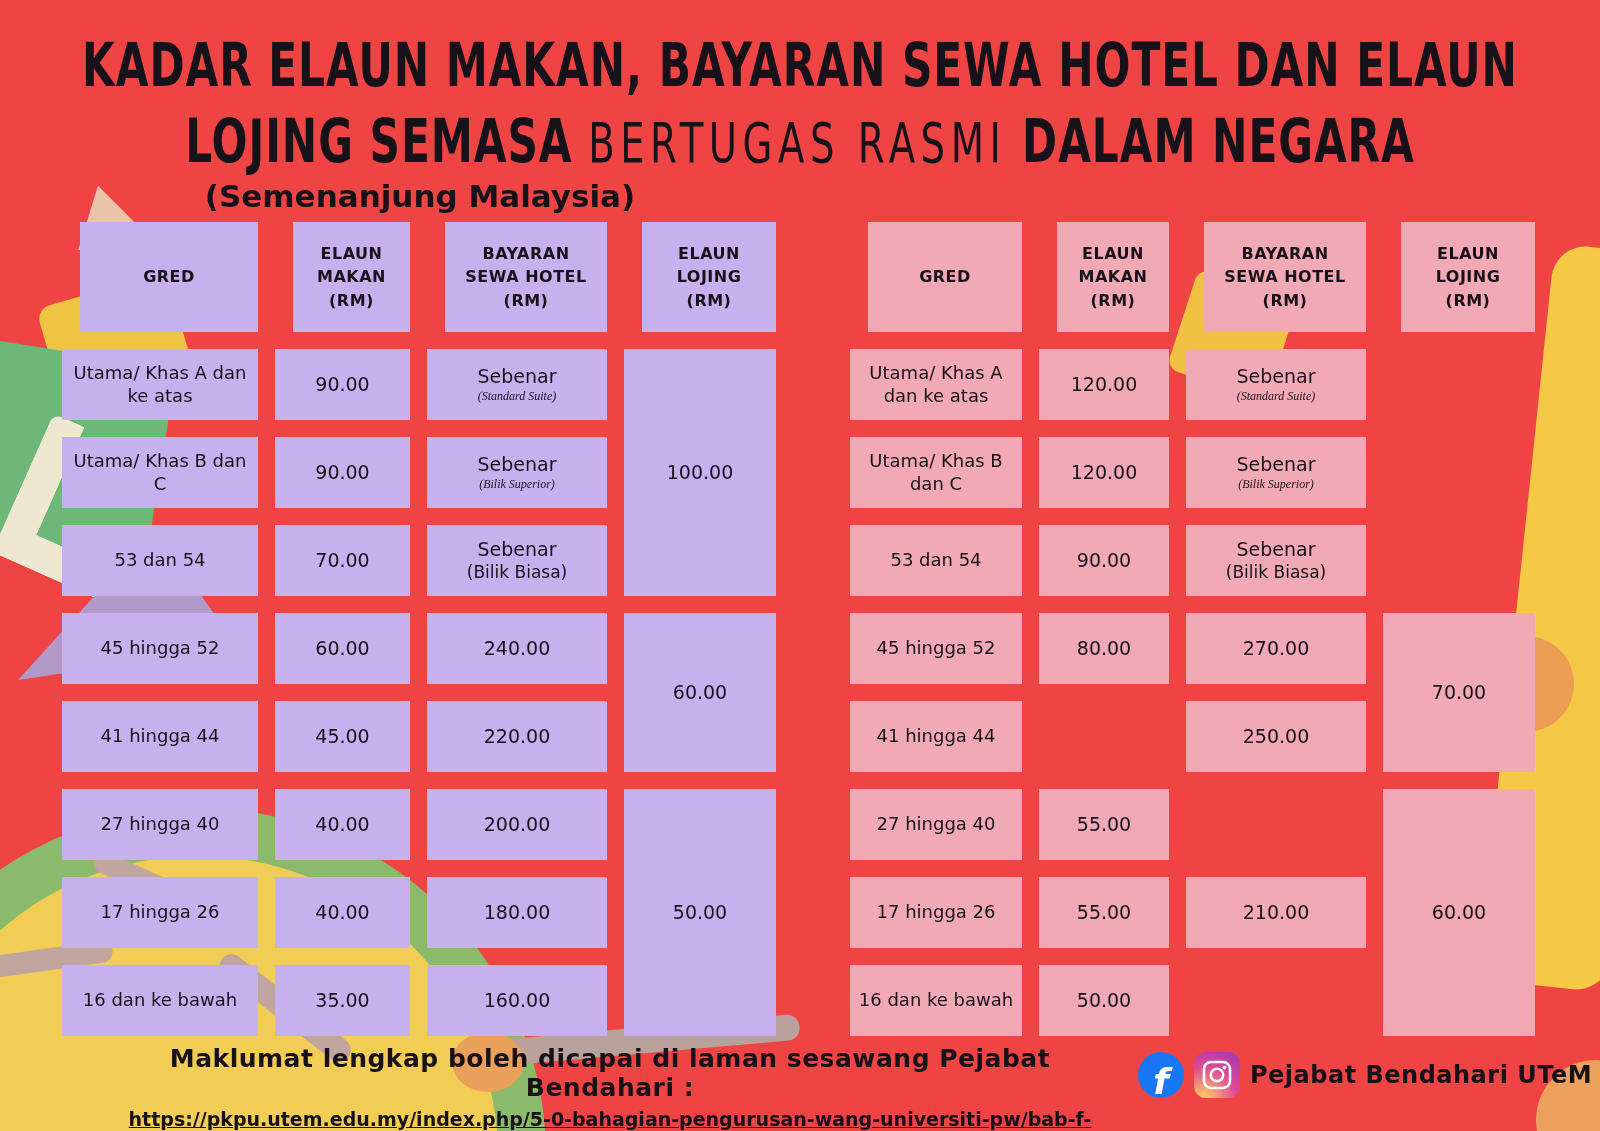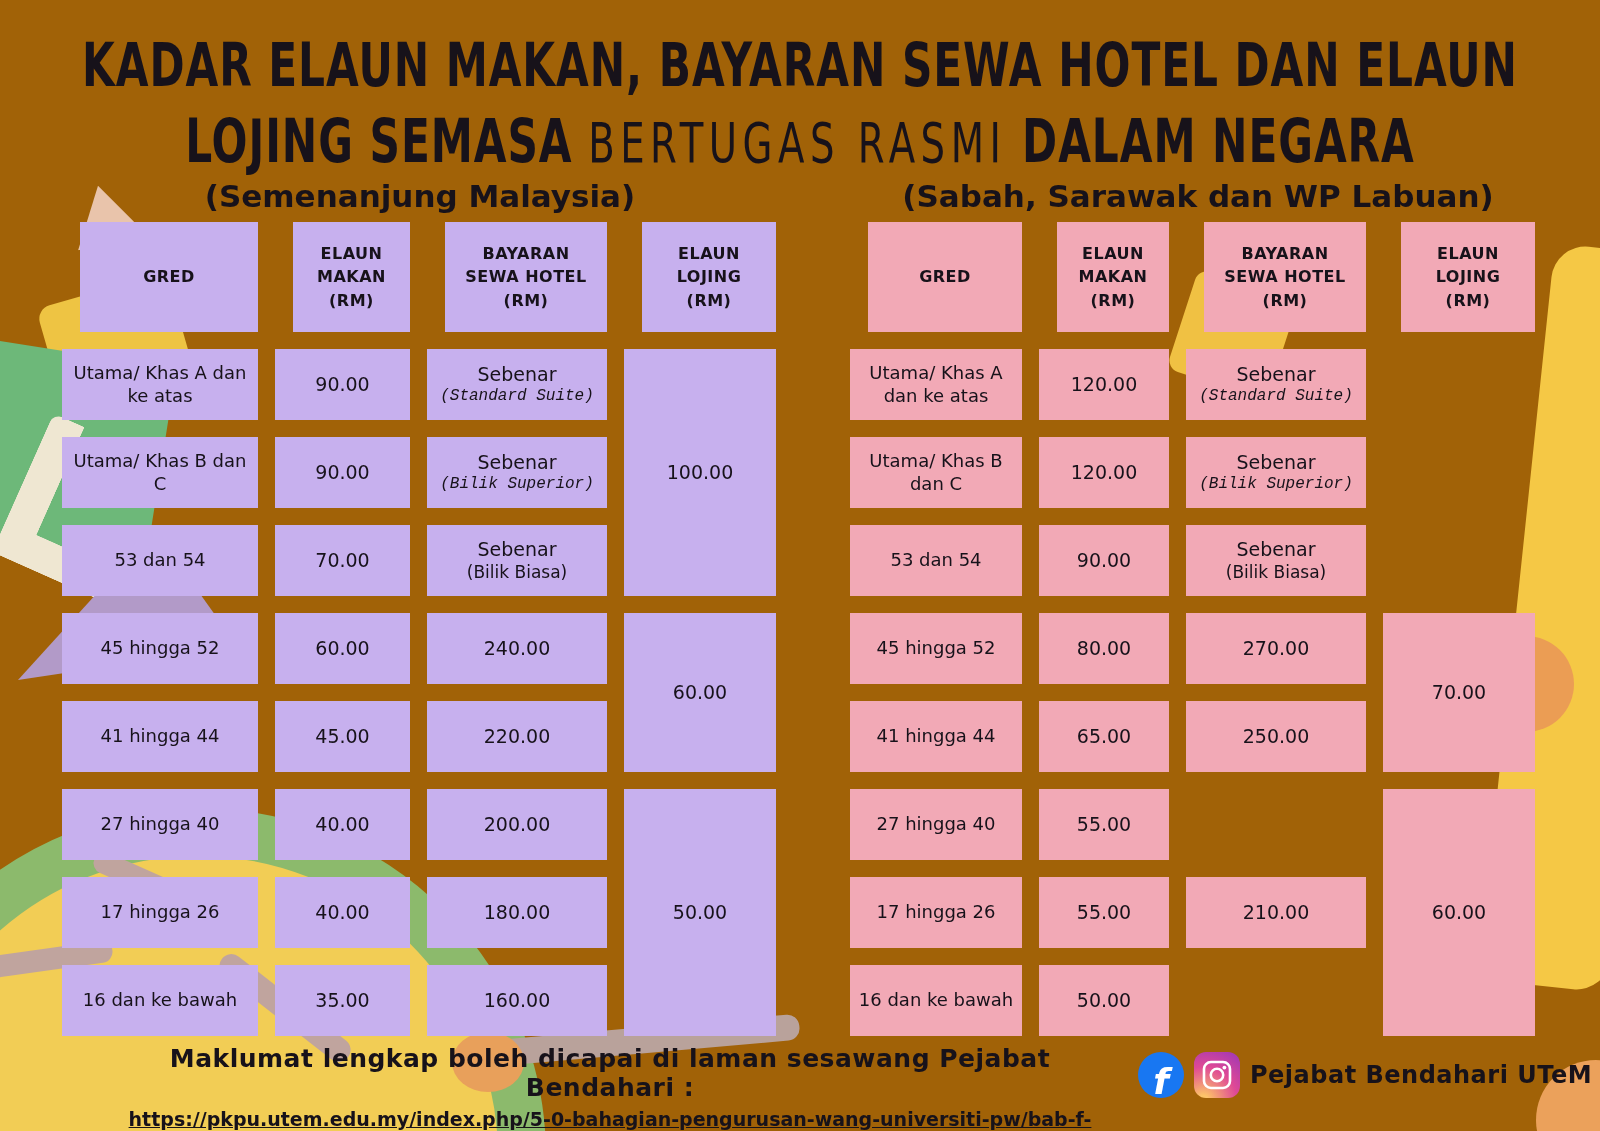--- a/index.html
+++ b/index.html
@@ -1,18 +1,18 @@
 <!DOCTYPE html>
 <html><head>
 <meta charset="utf-8">
 <style>
   html,body{margin:0;padding:0;}
   #page{
     position:relative; width:1600px; height:1131px; overflow:hidden;
-    background:#a16207; font-family:"DejaVu Sans","Liberation Sans",sans-serif;
+    background:#ef4444; font-family:"DejaVu Sans","Liberation Sans",sans-serif;
     color:#17121a;
   }
   
   .deco{position:absolute; z-index:0;}
   .speckle{
     background-image:
       radial-gradient(circle at 30% 30%, rgba(80,110,55,.55) 0 3px, transparent 4px),
       radial-gradient(circle at 72% 64%, rgba(110,80,40,.5) 0 2.5px, transparent 3.5px);
     background-size:56px 70px; background-repeat:repeat;
   }
@@ -48,21 +48,21 @@
     grid-template-rows:110px repeat(8,71px);gap:17px;}
   #tbl-left{left:62px;grid-template-columns:196px 135px 180px 152px;}
   #tbl-right{left:850px;grid-template-columns:172px 130px 180px 152px;}
   .c{display:flex;flex-direction:column;align-items:center;justify-content:center;
      text-align:center;padding:4px 8px;box-sizing:border-box;line-height:1.25;}
   #tbl-left .c{background:#c7b0ee;}
   #tbl-right .c{background:#f2a9b6;}
   .th{font-weight:bold;font-size:16px;letter-spacing:.5px;white-space:pre-line;line-height:1.45;margin-left:18px;}
   .lbl{font-size:18px;}
   .val{font-size:19px;}
-  .note{font-size:16px;font-style:italic;font-family:Liberation Mono, monospace;}
+  .note{font-size:12px;font-style:italic;font-family:Liberation Serif, serif;}
   .note.plain{font-style:normal;font-family:inherit;font-size:17px;}
   .note:empty{display:none;}
   
   #footer-info{position:absolute;z-index:2;left:120px;top:1044px;width:980px;text-align:center;}
   #footer-line1{font-size:25px;font-weight:bold;letter-spacing:.5px;}
   #footer-link{display:inline-block;margin-top:6px;font-size:19px;font-weight:bold;
     text-decoration:underline;color:#17121a;}
   #social{position:absolute;z-index:2;left:1138px;top:1052px;display:flex;align-items:center;gap:10px;}
   .fb{width:46px;height:46px;border-radius:50%;background:#1877f2;display:flex;
     align-items:flex-end;justify-content:center;color:#fff;font-weight:bold;
@@ -92,21 +92,20 @@
   <div class="deco d-right-band speckle"></div>
   <div class="deco d-orange-ball"></div>
   <div class="deco d-orange-corner"></div>
 
   <div id="title">
     <span class="title-line">KADAR ELAUN MAKAN, BAYARAN SEWA HOTEL DAN ELAUN</span>
     <span class="title-line"><span>LOJING SEMASA </span><span class="title-script">BERTUGAS RASMI</span><span> DALAM NEGARA</span></span>
   </div>
 
   <div class="tbl-title" id="tbl-title-left">(Semenanjung Malaysia)</div>
-  <div class="tbl-title" id="tbl-title-right">(Sabah, Sarawak dan WP Labuan)</div>
 
   <div class="tbl" id="tbl-left">
     <div class="c th" style="grid-area:1/1">GRED</div>
     <div class="c th" style="grid-area:1/2">ELAUN
 MAKAN
 (RM)</div>
     <div class="c th" style="grid-area:1/3">BAYARAN
 SEWA HOTEL
 (RM)</div>
     <div class="c th" style="grid-area:1/4">ELAUN
@@ -179,21 +178,20 @@
     <div class="c lbl" style="grid-area:4/1">53 dan 54</div>
     <div class="c val" style="grid-area:4/2">90.00</div>
     <div class="c" style="grid-area:4/3">
       <span class="val">Sebenar</span>
       <span class="note plain">(Bilik Biasa)</span>
     </div>
     <div class="c lbl" style="grid-area:5/1">45 hingga 52</div>
     <div class="c val" style="grid-area:5/2">80.00</div>
     <div class="c val" style="grid-area:5/3">270.00</div>
     <div class="c lbl" style="grid-area:6/1">41 hingga 44</div>
-    <div class="c val" style="grid-area:6/2">65.00</div>
     <div class="c val" style="grid-area:6/3">250.00</div>
     <div class="c lbl" style="grid-area:7/1">27 hingga 40</div>
     <div class="c val" style="grid-area:7/2">55.00</div>
     <div class="c lbl" style="grid-area:8/1">17 hingga 26</div>
     <div class="c val" style="grid-area:8/2">55.00</div>
     <div class="c val" style="grid-area:8/3">210.00</div>
     <div class="c lbl" style="grid-area:9/1">16 dan ke bawah</div>
     <div class="c val" style="grid-area:9/2">50.00</div>
 
     <div class="c val" style="grid-area:5/4/span 2">70.00</div>

